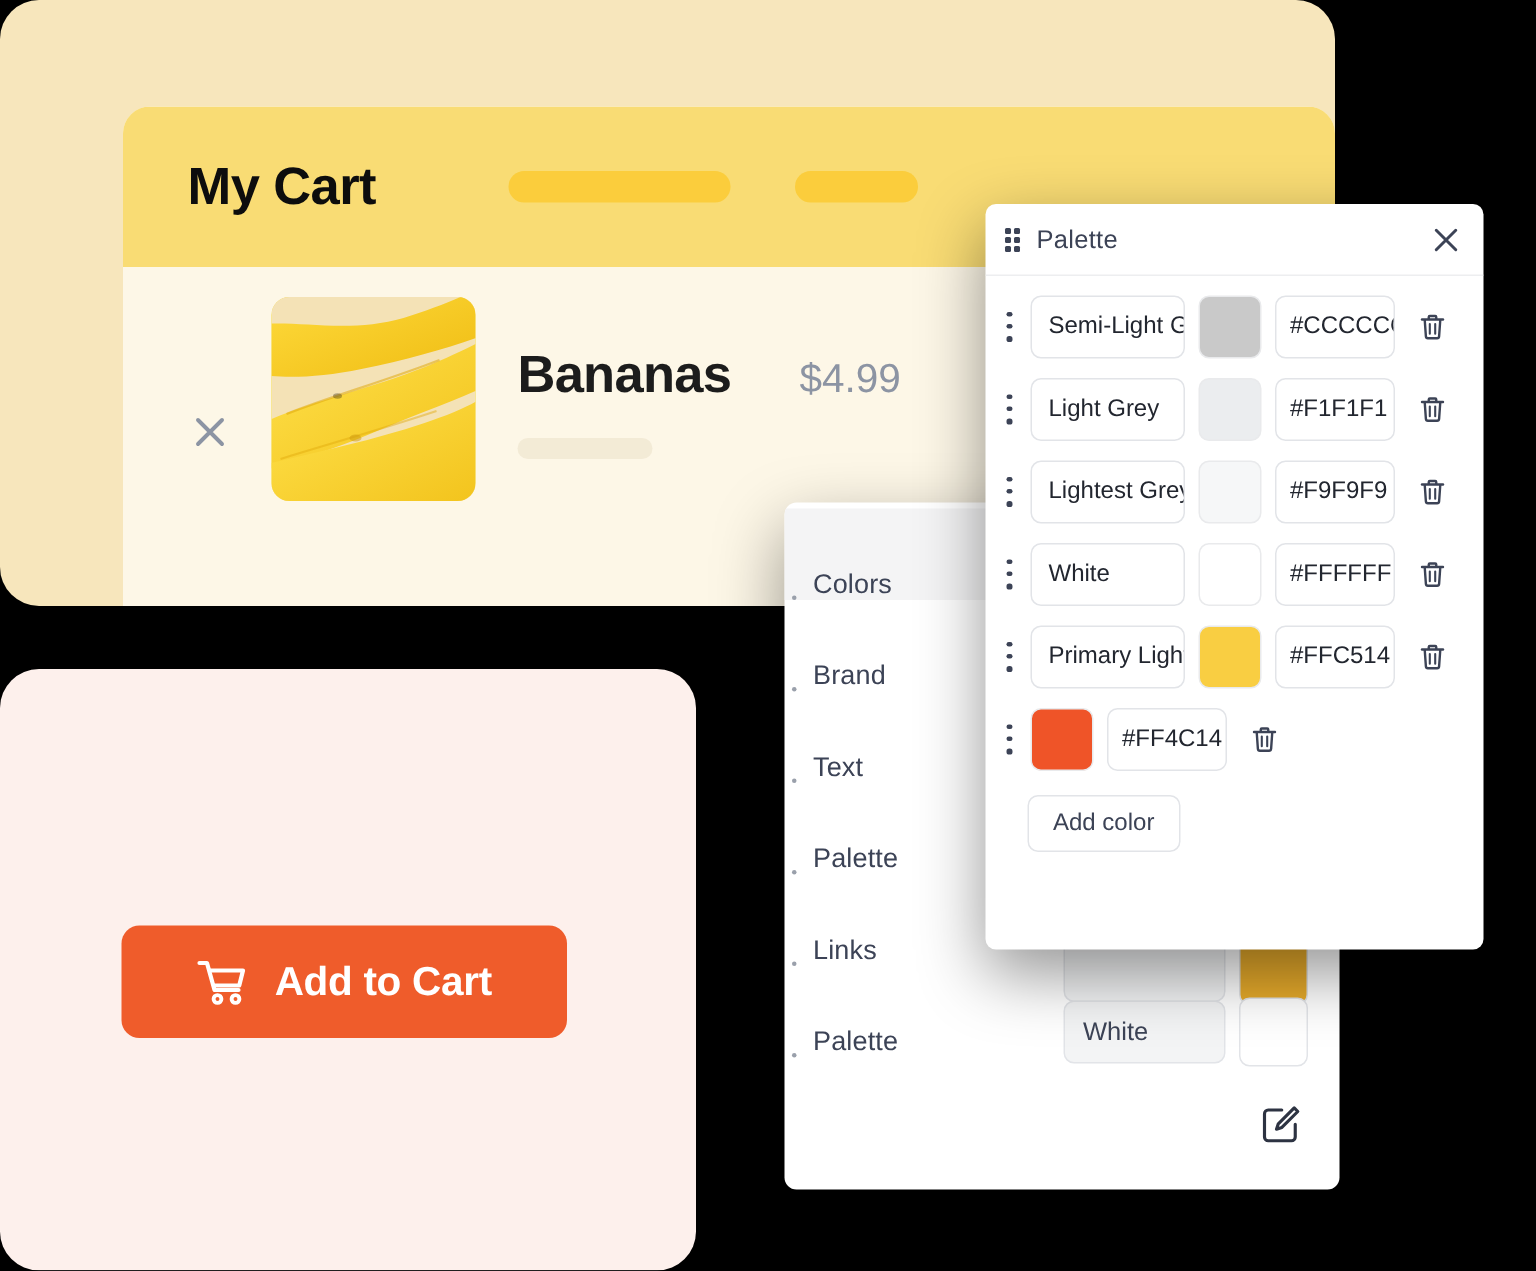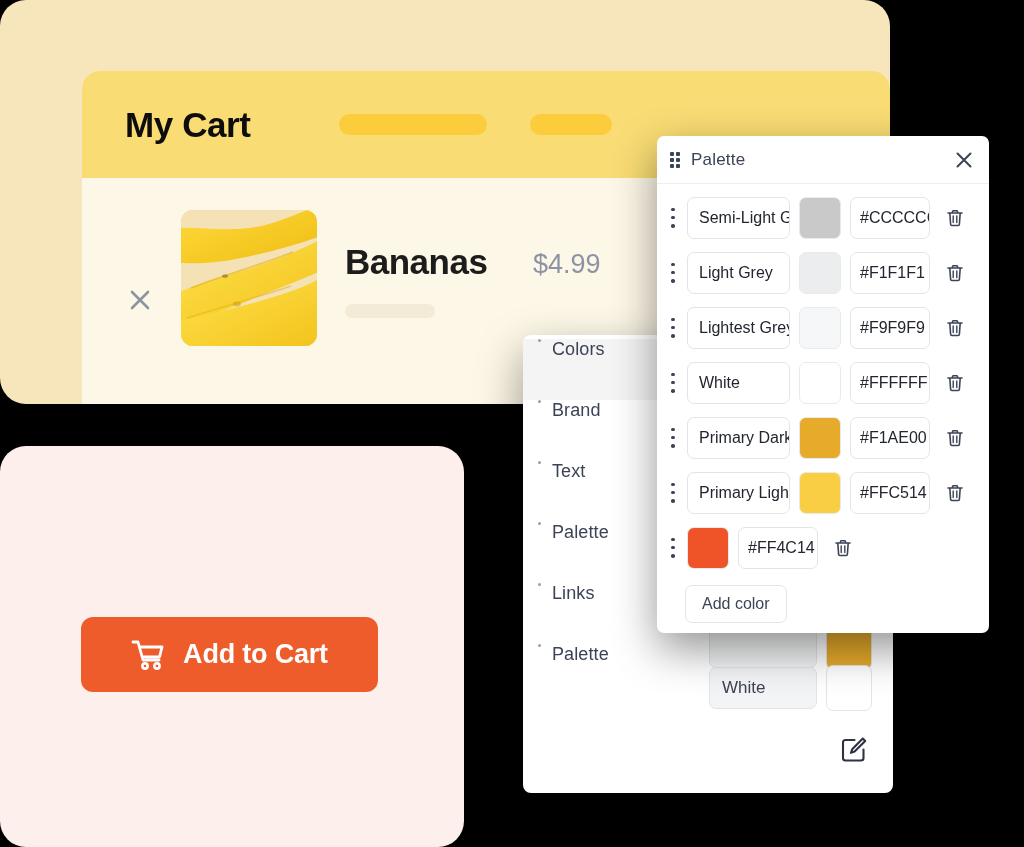--- a/index.html
+++ b/index.html
@@ -56,21 +56,20 @@
     height: 21px;
     border-radius: 11px;
     background: #FBCD3C;
   }
   #head-pill-1 { width: 148px; margin-left: 88px; }
   #head-pill-2 { width: 82px; margin-left: 43px; }
 
   #cart-row {
     position: relative;
     height: 226px;
-    margin-top: 12px;
   }
   #remove-item-icon {
     position: absolute;
     left: 45px;
     top: 97px;
     width: 26px;
     height: 26px;
     color: #8C94A3;
   }
   #remove-item-icon svg { display: block; }
@@ -162,23 +161,23 @@
     display: flex;
   }
   #settings-sidebar {
     width: 170px;
     flex: 0 0 170px;
     padding-top: 4px;
     box-sizing: border-box;
   }
   .side-item {
     display: flex;
-    align-items: flex-start;
+    align-items: flex-end;
     height: 61px;
-    padding-left: 15px;
+    padding-left: 5px;
     box-sizing: border-box;
     cursor: pointer;
   }
   .side-item.active { background: #F4F4F5; }
   .side-dot {
     width: 3px;
     height: 3px;
     border-radius: 50%;
     background: #9aa0ab;
     margin-right: 11px;
@@ -583,38 +582,20 @@
         <button class="row-delete-button">
           <svg width="20" height="20" viewBox="0 0 20 20" fill="none">
             <path d="M3 5 H17" stroke="currentColor" stroke-width="1.6" stroke-linecap="round"></path>
             <path d="M7.5 5 V3.4 C7.5 3 7.8 2.7 8.2 2.7 H11.8 C12.2 2.7 12.5 3 12.5 3.4 V5" stroke="currentColor" stroke-width="1.6"></path>
             <path d="M4.8 5 L5.6 16.3 C5.65 17 6.2 17.5 6.9 17.5 H13.1 C13.8 17.5 14.35 17 14.4 16.3 L15.2 5" stroke="currentColor" stroke-width="1.6" stroke-linejoin="round"></path>
             <path d="M8.2 8 V14.5 M11.8 8 V14.5" stroke="currentColor" stroke-width="1.4" stroke-linecap="round"></path>
           </svg>
         </button>
       </div>
 
-      <div class="palette-row">
-        <span class="row-drag-handle">
-            <i></i>
-            <i></i>
-            <i></i>
-          </span>
-        <span class="row-name">Primary Dark</span>
-        <span class="row-swatch" style="background:#E7AB2B"></span>
-        <span class="row-hex">#F1AE00</span>
-        <button class="row-delete-button">
-          <svg width="20" height="20" viewBox="0 0 20 20" fill="none">
-            <path d="M3 5 H17" stroke="currentColor" stroke-width="1.6" stroke-linecap="round"></path>
-            <path d="M7.5 5 V3.4 C7.5 3 7.8 2.7 8.2 2.7 H11.8 C12.2 2.7 12.5 3 12.5 3.4 V5" stroke="currentColor" stroke-width="1.6"></path>
-            <path d="M4.8 5 L5.6 16.3 C5.65 17 6.2 17.5 6.9 17.5 H13.1 C13.8 17.5 14.35 17 14.4 16.3 L15.2 5" stroke="currentColor" stroke-width="1.6" stroke-linejoin="round"></path>
-            <path d="M8.2 8 V14.5 M11.8 8 V14.5" stroke="currentColor" stroke-width="1.4" stroke-linecap="round"></path>
-          </svg>
-        </button>
-      </div>
 
       <div class="palette-row">
         <span class="row-drag-handle">
             <i></i>
             <i></i>
             <i></i>
           </span>
         <span class="row-name">Primary Light</span>
         <span class="row-swatch" style="background:#F9CE42"></span>
         <span class="row-hex">#FFC514</span>

